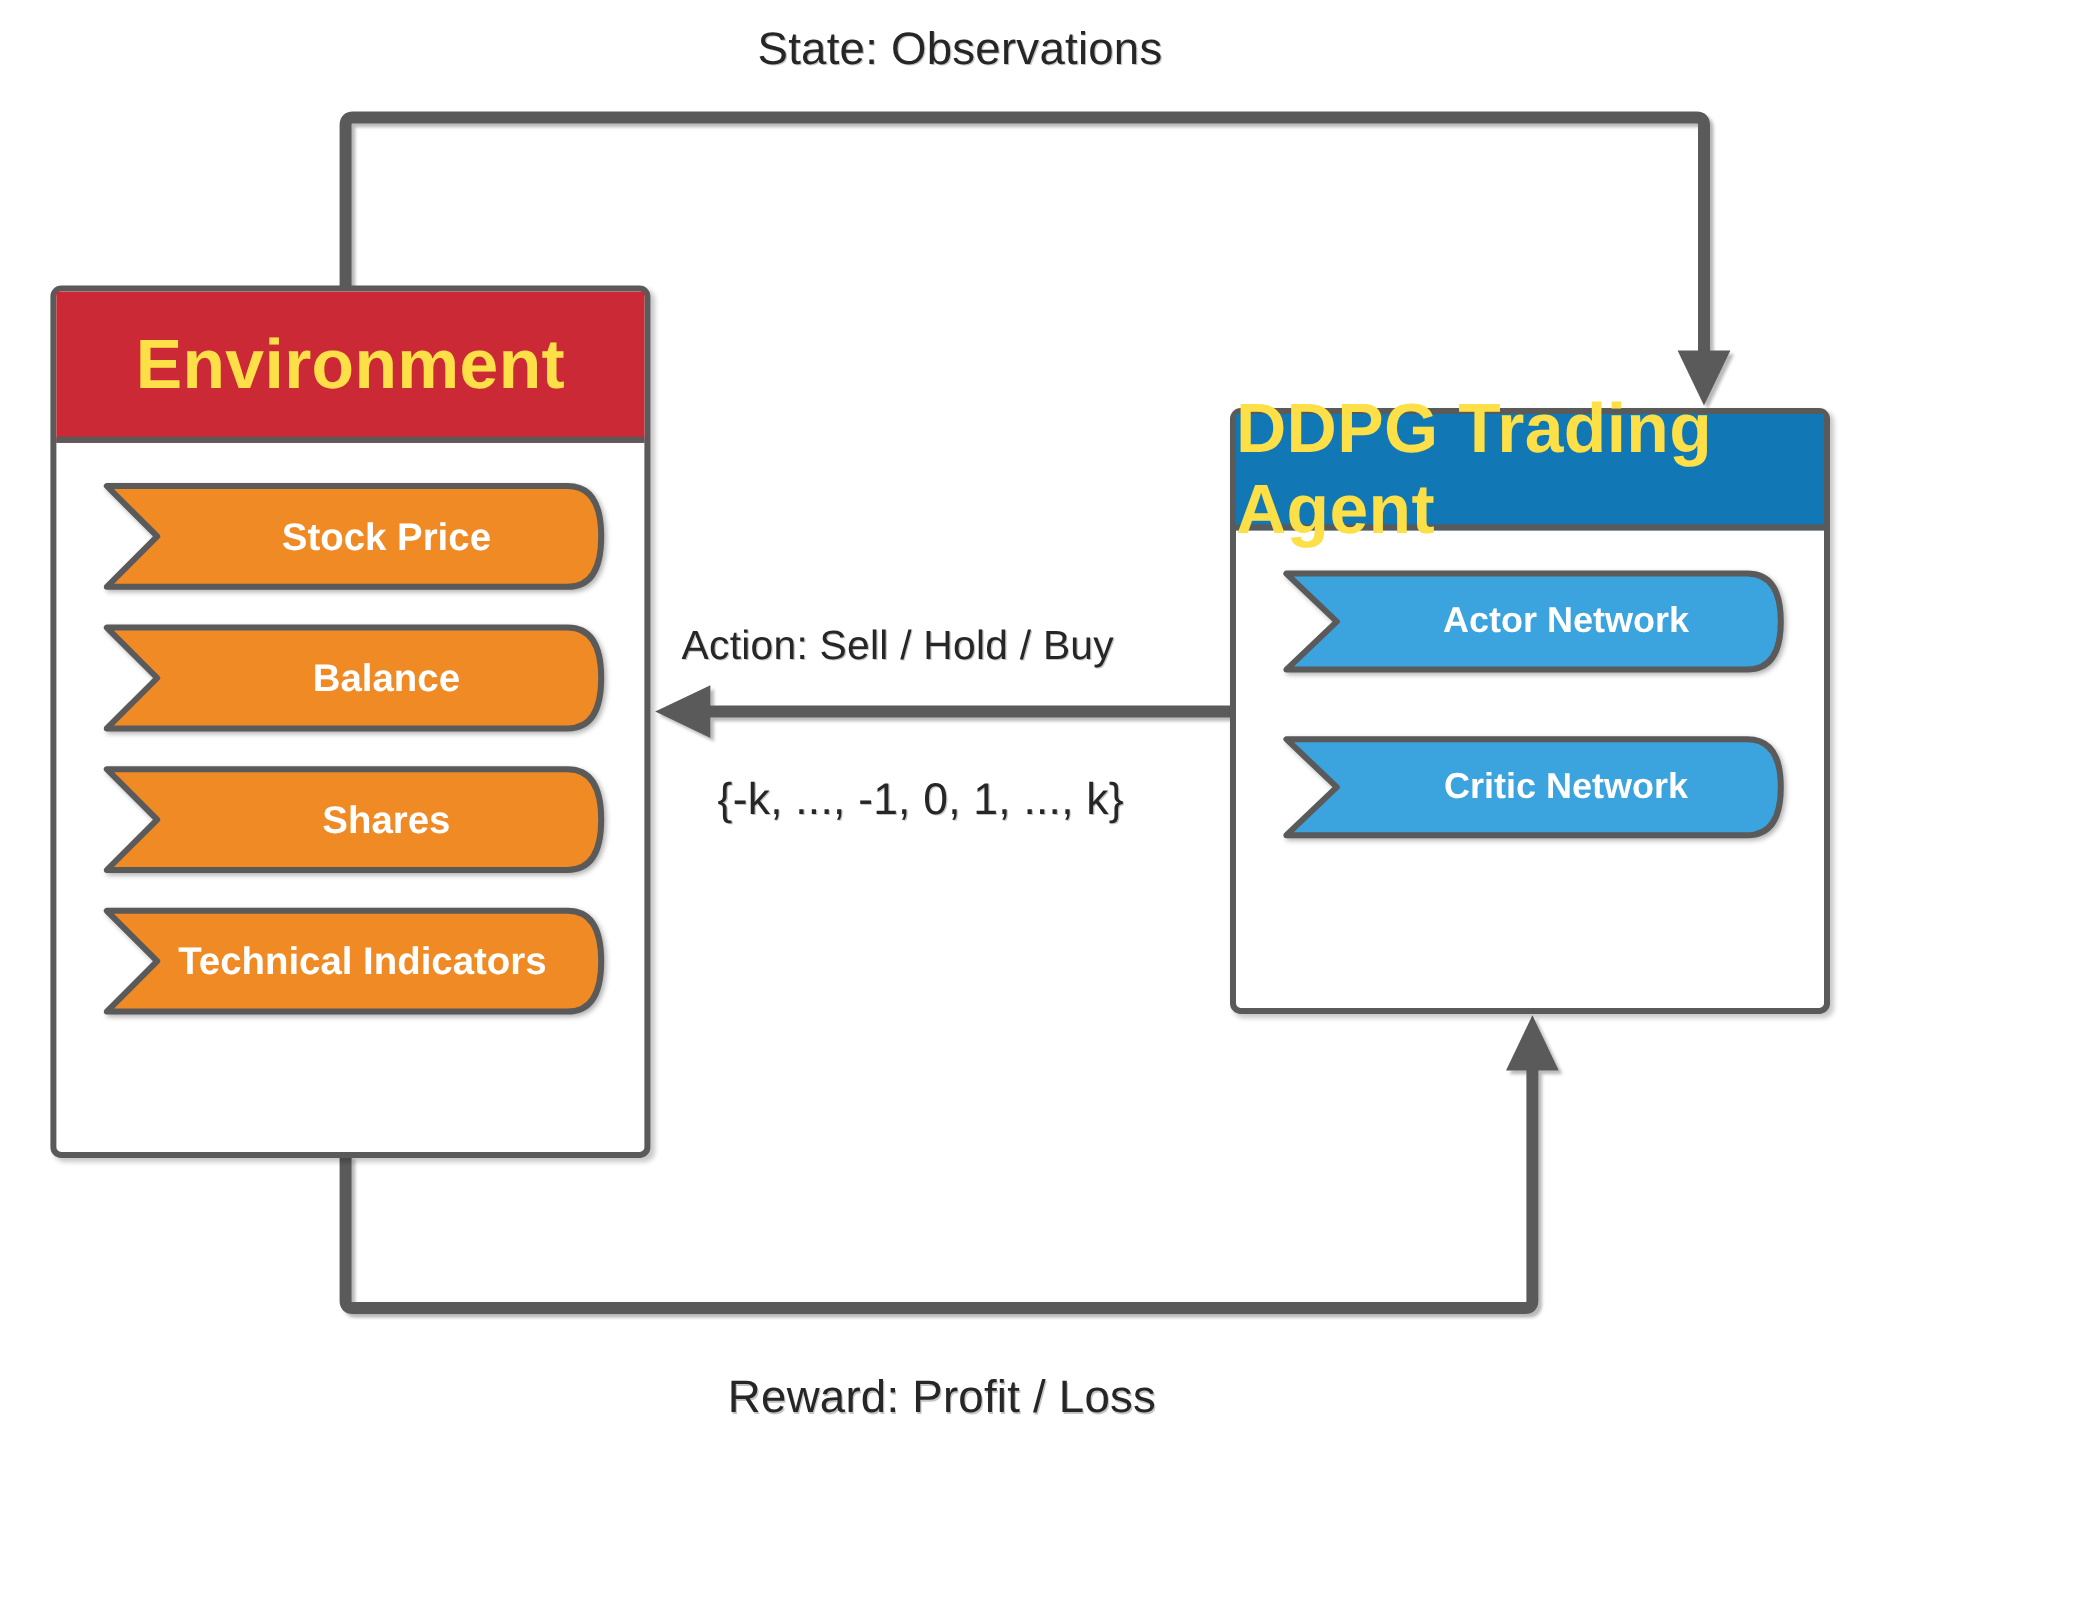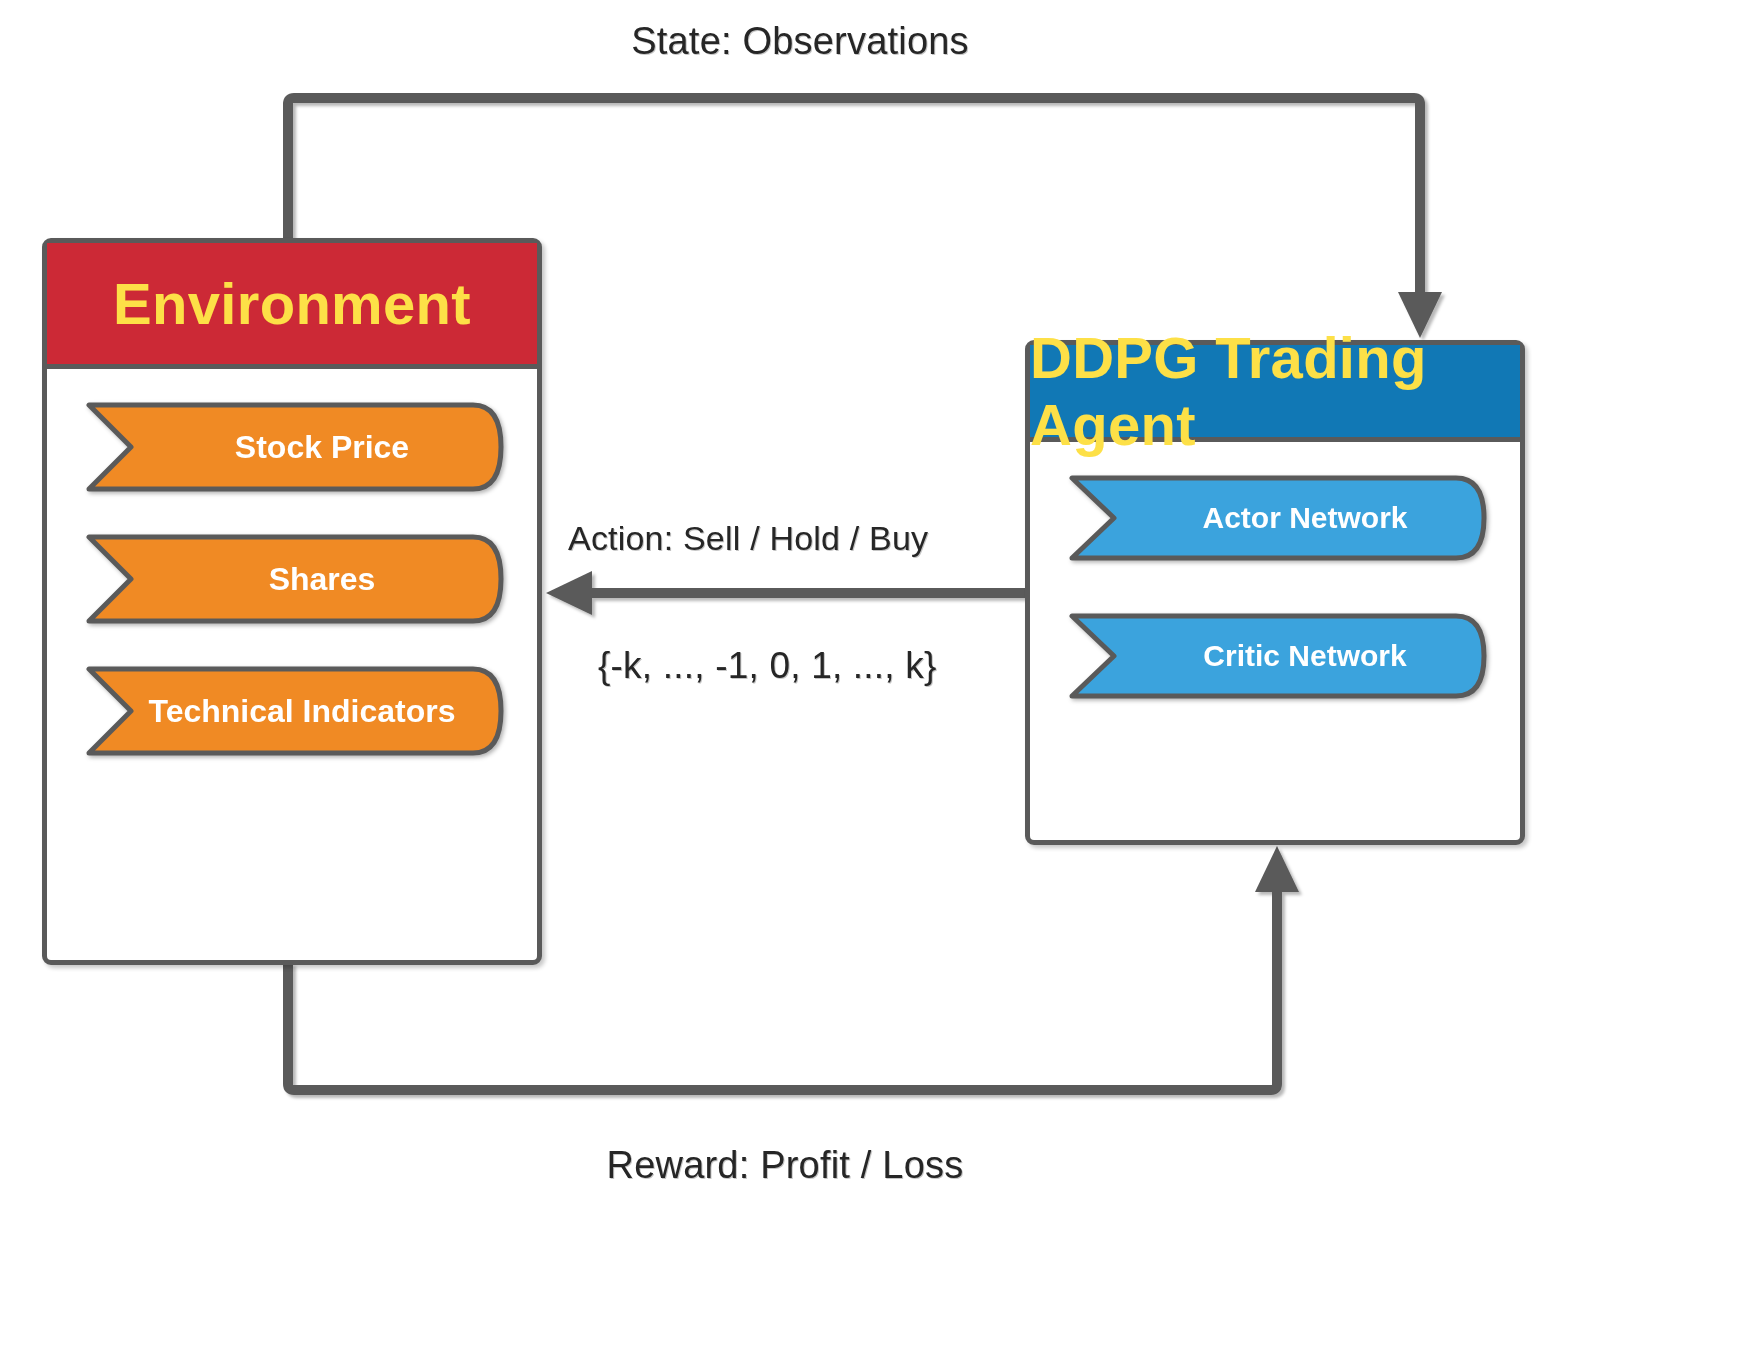--- a/index.html
+++ b/index.html
@@ -125,21 +125,21 @@
   .chev > .chev-text {
     position: relative;
     z-index: 2;
     padding-left: 54px;
   }
 
   .chev-env {
     width: 420px;
     height: 92px;
     font-size: 32px;
-    margin-bottom: 40px;
+    margin-bottom: 26px;
   }
   .chev-env.wide > .chev-text { font-size: 32px; }
 
   .chev-agent {
     width: 420px;
     height: 88px;
     font-size: 30px;
     margin-bottom: 50px;
   }
 </style>
@@ -183,20 +183,26 @@
     <div class="node-header">Environment</div>
     <div class="node-body">
 
       <div class="chev chev-env">
         <svg class="chev-bg" viewBox="0 0 420 92" preserveAspectRatio="none" xmlns="http://www.w3.org/2000/svg">
           <path d="M 4 4 L 388 4 Q 416 4 416 46 Q 416 88 388 88 L 4 88 L 46 46 Z" fill="#f08a24" stroke="#5a5a5a" stroke-width="5" stroke-linejoin="round"></path>
         </svg>
         <span class="chev-text">Stock Price</span>
       </div>
 
+      <div class="chev chev-env">
+        <svg class="chev-bg" viewBox="0 0 420 92" preserveAspectRatio="none" xmlns="http://www.w3.org/2000/svg">
+          <path d="M 4 4 L 388 4 Q 416 4 416 46 Q 416 88 388 88 L 4 88 L 46 46 Z" fill="#f08a24" stroke="#5a5a5a" stroke-width="5" stroke-linejoin="round"></path>
+        </svg>
+        <span class="chev-text">Balance</span>
+      </div>
 
       <div class="chev chev-env">
         <svg class="chev-bg" viewBox="0 0 420 92" preserveAspectRatio="none" xmlns="http://www.w3.org/2000/svg">
           <path d="M 4 4 L 388 4 Q 416 4 416 46 Q 416 88 388 88 L 4 88 L 46 46 Z" fill="#f08a24" stroke="#5a5a5a" stroke-width="5" stroke-linejoin="round"></path>
         </svg>
         <span class="chev-text">Shares</span>
       </div>
 
       <div class="chev chev-env wide">
         <svg class="chev-bg" viewBox="0 0 420 92" preserveAspectRatio="none" xmlns="http://www.w3.org/2000/svg">

